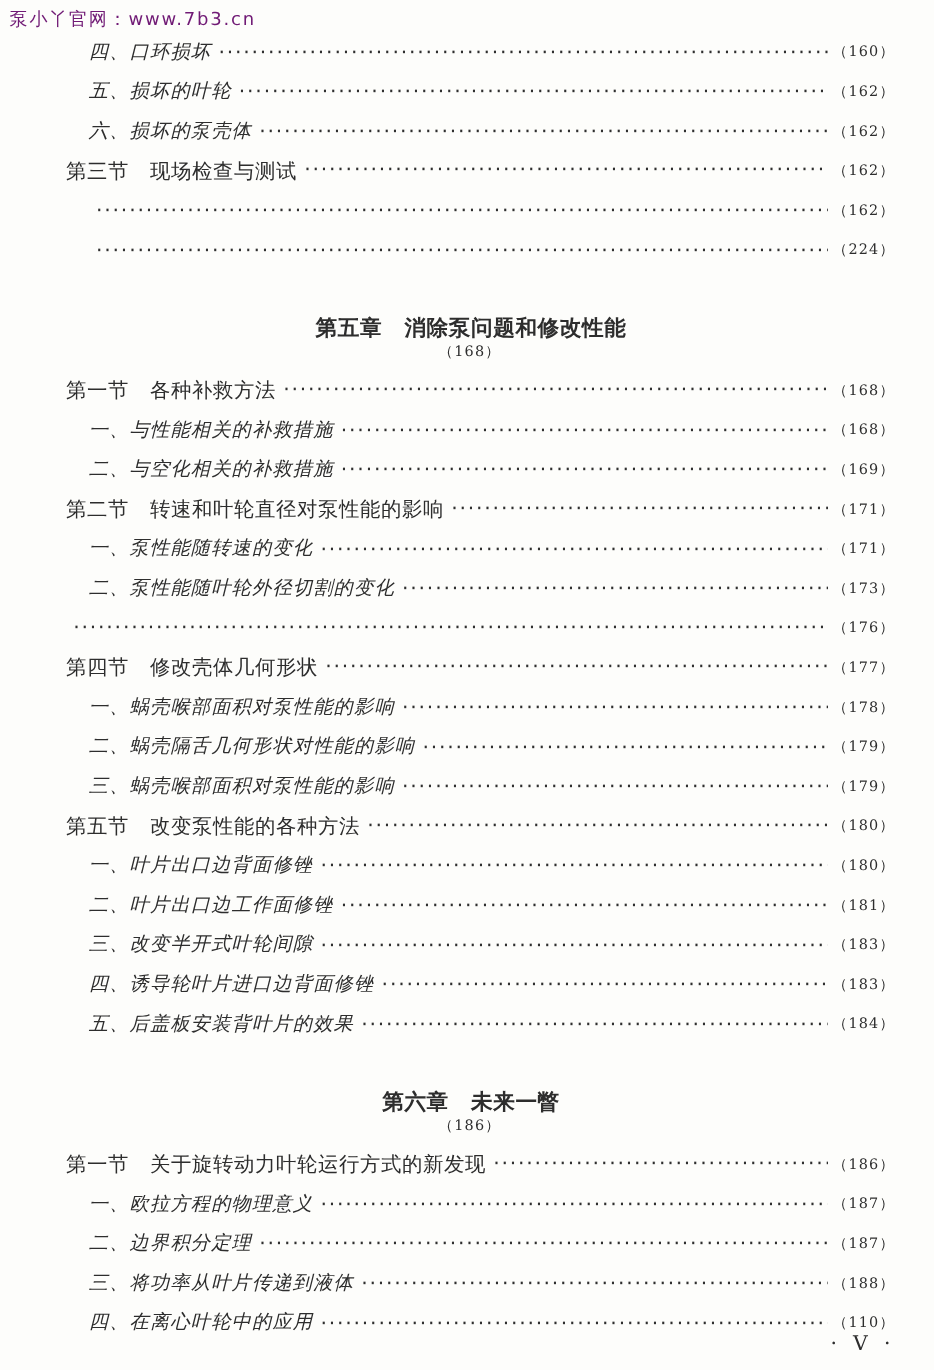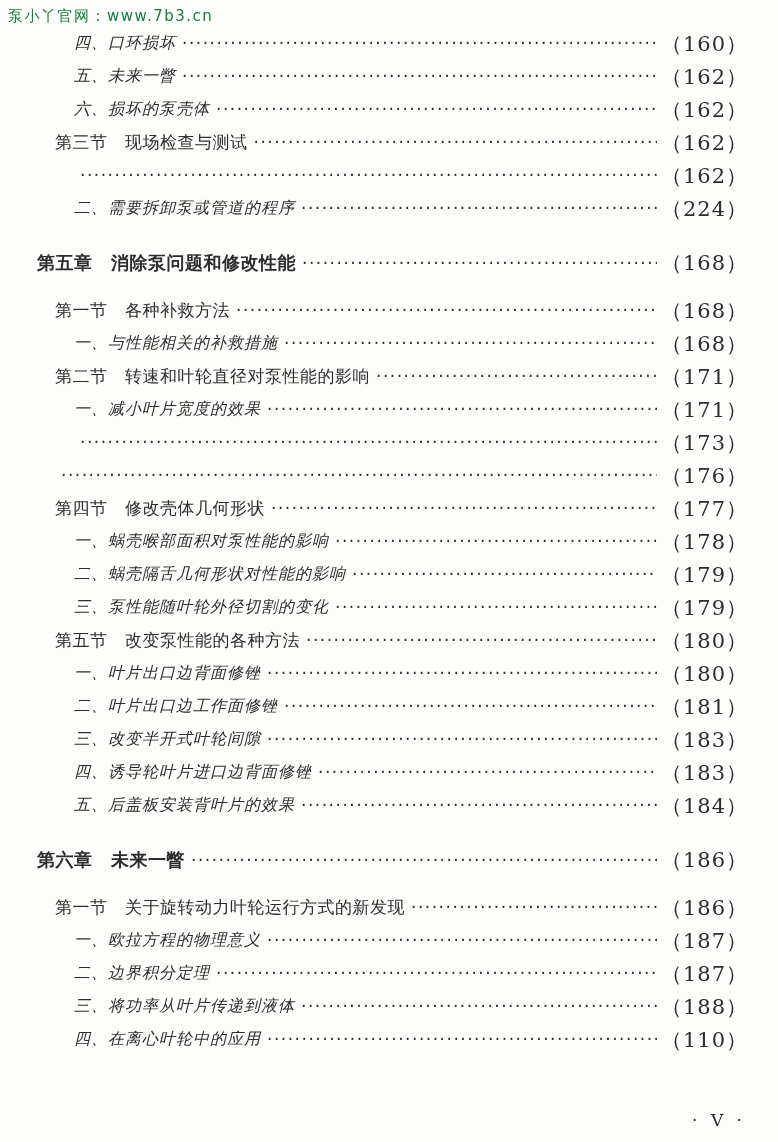--- a/index.html
+++ b/index.html
@@ -30,23 +30,24 @@
     display: flex;
     align-items: center;
     height: 33px;
     padding-right: 30px;
     box-sizing: border-box;
   }
   .row.chapter {
     padding-left: 37px;
     font-weight: bold;
     font-size: 18px;
-    margin-top: 21px;
+    margin-top: 36px;
     margin-bottom: 15px;
     letter-spacing: 0.5px;
+    flex-direction: column;
   }
   .row.section {
     padding-left: 55px;
     font-size: 17px;
     letter-spacing: 0.5px;
   }
   .row.item {
     padding-left: 74px;
     font-size: 16px;
     font-style: italic;
@@ -69,97 +70,102 @@
     content: "····································································································································································";
     font-size: 17px;
     letter-spacing: 1.5px;
     color: #2f2f2f;
     font-family: "DejaVu Sans", sans-serif;
   }
   .page-num {
     flex: none;
     min-width: 54px;
     font-family: "DejaVu Serif", serif;
-    font-size: 21px;
+    font-size: 12px;
     font-weight: normal;
     font-style: normal;
     letter-spacing: 1px;
     white-space: nowrap;
   }
   .page-footer {
     position: absolute;
     right: 32px;
     bottom: 12px;
     font-family: "DejaVu Serif", serif;
     font-size: 17px;
     letter-spacing: 4px;
     color: #2d2d2d;
   }
 </style>
 </head>
 <body style="color: rgb(45, 45, 45);">
 
-<div class="watermark" style="color: #15803d;">泵小丫官网：www.7b3.cn</div>
+<div class="watermark" style="color: #701a75;">泵小丫官网：www.7b3.cn</div>
 
 <div class="toc">
     <div class="row item">
     <span class="entry-title">四、口环损坏</span>
     <span class="leader"></span>
     <span class="page-num">（160）</span>
   </div>
     <div class="row item">
-    <span class="entry-title">五、未来一瞥</span>
+    <span class="entry-title">五、损坏的叶轮</span>
     <span class="leader"></span>
     <span class="page-num">（162）</span>
   </div>
     <div class="row item">
     <span class="entry-title">六、损坏的泵壳体</span>
     <span class="leader"></span>
     <span class="page-num">（162）</span>
   </div>
     <div class="row section">
     <span class="entry-title">第三节　现场检查与测试</span>
     <span class="leader"></span>
     <span class="page-num">（162）</span>
   </div>
     <div class="row item">
     <span class="leader"></span>
     <span class="page-num">（162）</span>
   </div>
     <div class="row item">
-    <span class="entry-title">二、需要拆卸泵或管道的程序</span>
     <span class="leader"></span>
     <span class="page-num">（224）</span>
   </div>
     <div class="row chapter">
     <span class="entry-title">第五章　消除泵问题和修改性能</span>
     <span class="leader"></span>
     <span class="page-num">（168）</span>
   </div>
     <div class="row section">
     <span class="entry-title">第一节　各种补救方法</span>
     <span class="leader"></span>
     <span class="page-num">（168）</span>
   </div>
     <div class="row item">
     <span class="entry-title">一、与性能相关的补救措施</span>
     <span class="leader"></span>
     <span class="page-num">（168）</span>
   </div>
+    <div class="row item">
+    <span class="entry-title">二、与空化相关的补救措施</span>
+    <span class="leader"></span>
+    <span class="page-num">（169）</span>
+  </div>
     <div class="row section">
     <span class="entry-title">第二节　转速和叶轮直径对泵性能的影响</span>
     <span class="leader"></span>
     <span class="page-num">（171）</span>
   </div>
     <div class="row item">
-    <span class="entry-title">一、减小叶片宽度的效果</span>
+    <span class="entry-title">一、泵性能随转速的变化</span>
     <span class="leader"></span>
     <span class="page-num">（171）</span>
   </div>
     <div class="row item">
+    <span class="entry-title">二、泵性能随叶轮外径切割的变化</span>
     <span class="leader"></span>
     <span class="page-num">（173）</span>
   </div>
     <div class="row section">
     <span class="leader"></span>
     <span class="page-num">（176）</span>
   </div>
     <div class="row section">
     <span class="entry-title">第四节　修改壳体几何形状</span>
     <span class="leader"></span>
@@ -169,21 +175,21 @@
     <span class="entry-title">一、蜗壳喉部面积对泵性能的影响</span>
     <span class="leader"></span>
     <span class="page-num">（178）</span>
   </div>
     <div class="row item">
     <span class="entry-title">二、蜗壳隔舌几何形状对性能的影响</span>
     <span class="leader"></span>
     <span class="page-num">（179）</span>
   </div>
     <div class="row item">
-    <span class="entry-title">三、泵性能随叶轮外径切割的变化</span>
+    <span class="entry-title">三、蜗壳喉部面积对泵性能的影响</span>
     <span class="leader"></span>
     <span class="page-num">（179）</span>
   </div>
     <div class="row section">
     <span class="entry-title">第五节　改变泵性能的各种方法</span>
     <span class="leader"></span>
     <span class="page-num">（180）</span>
   </div>
     <div class="row item">
     <span class="entry-title">一、叶片出口边背面修锉</span>

